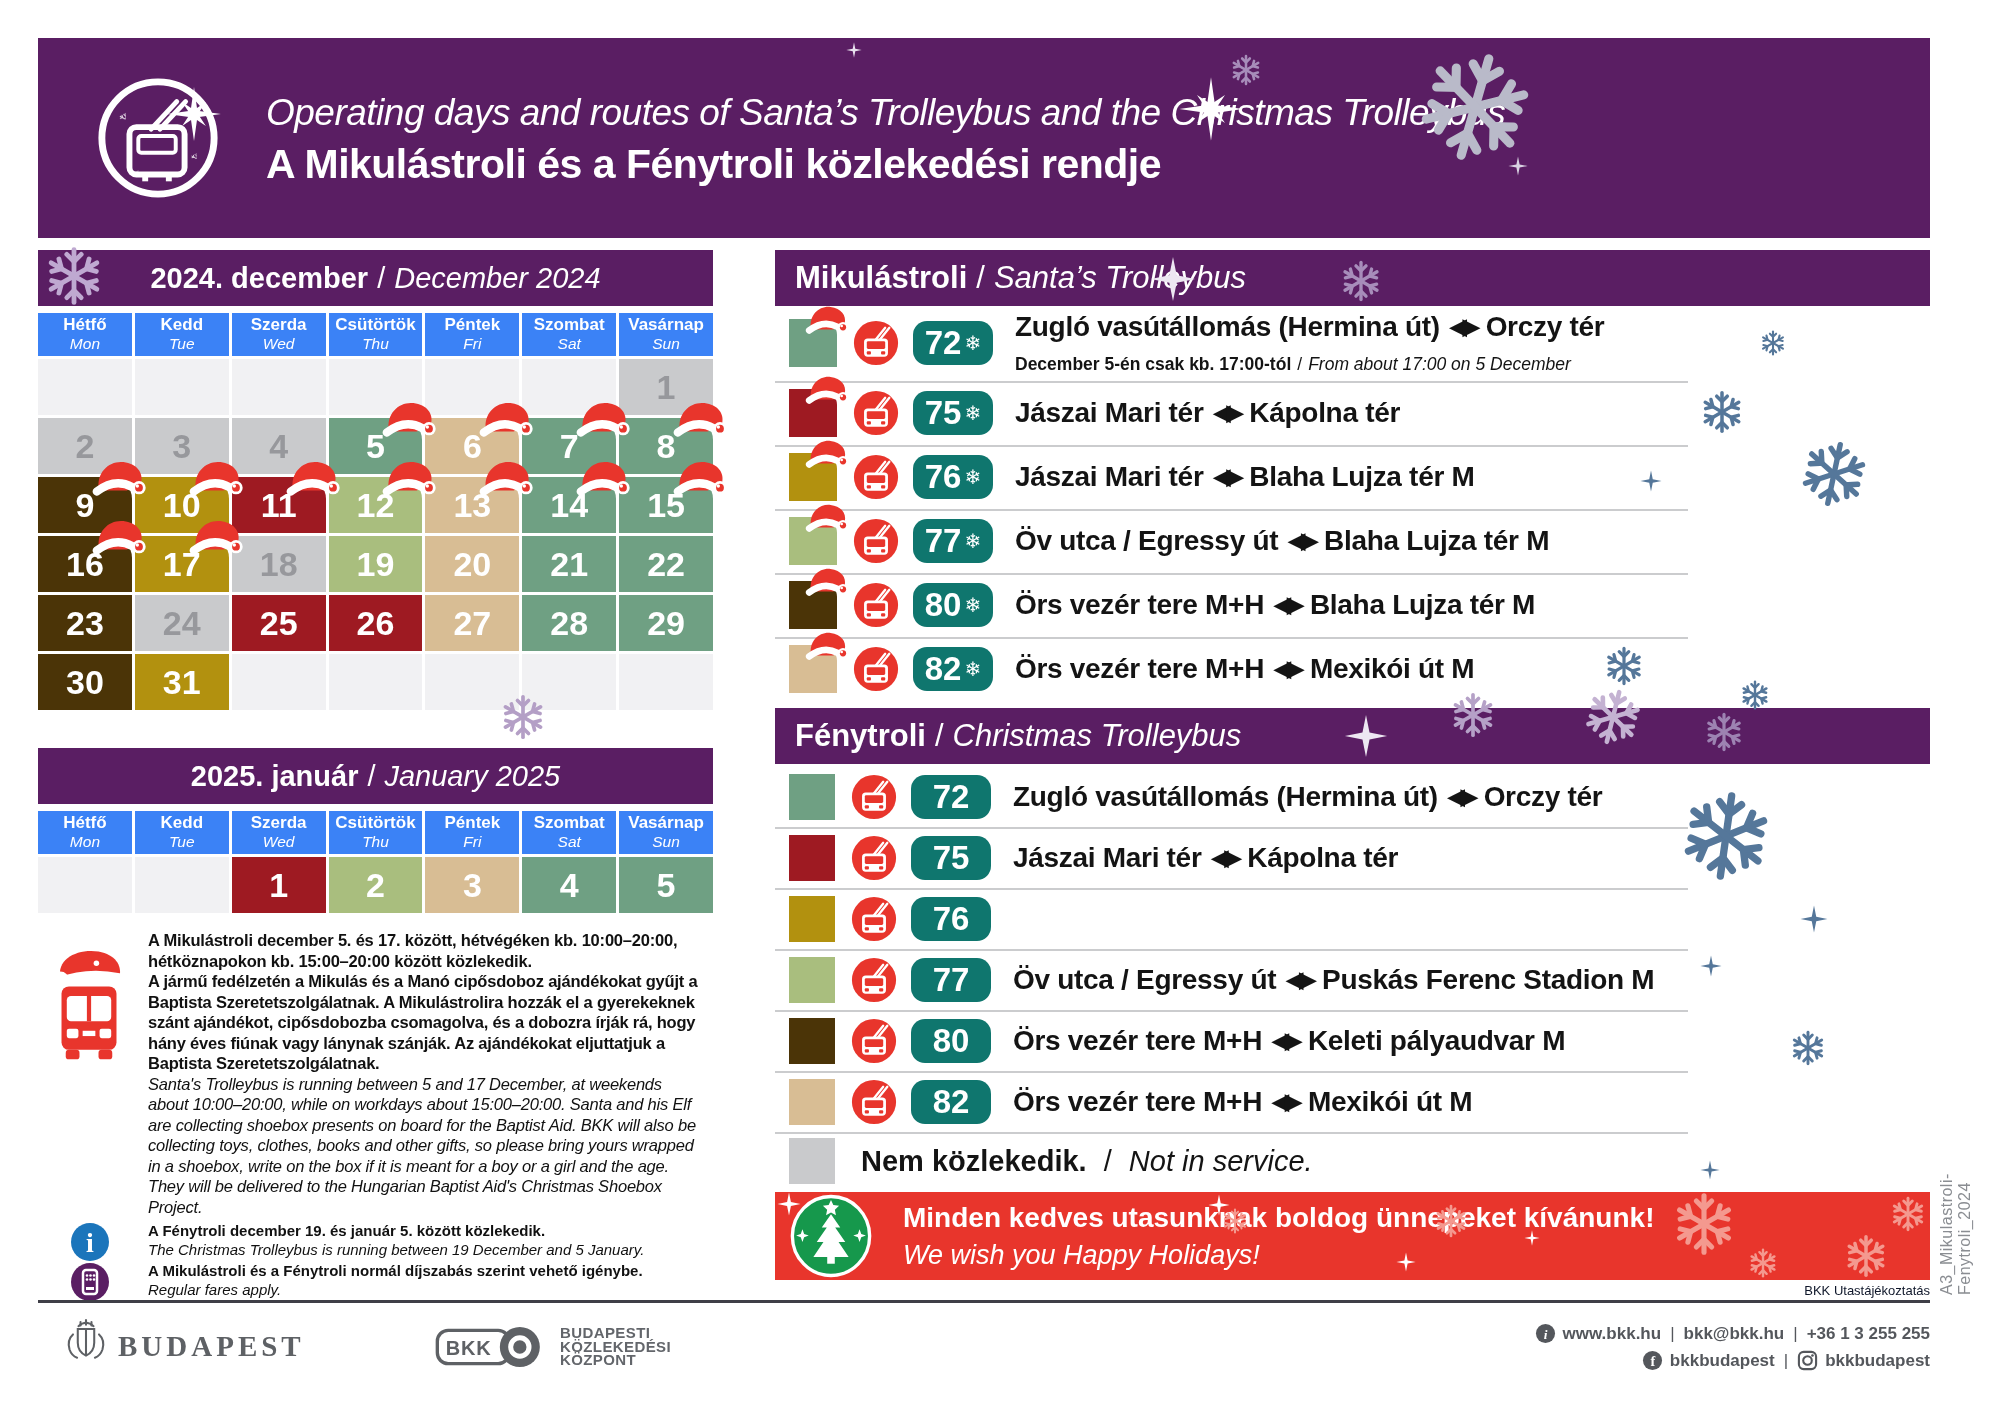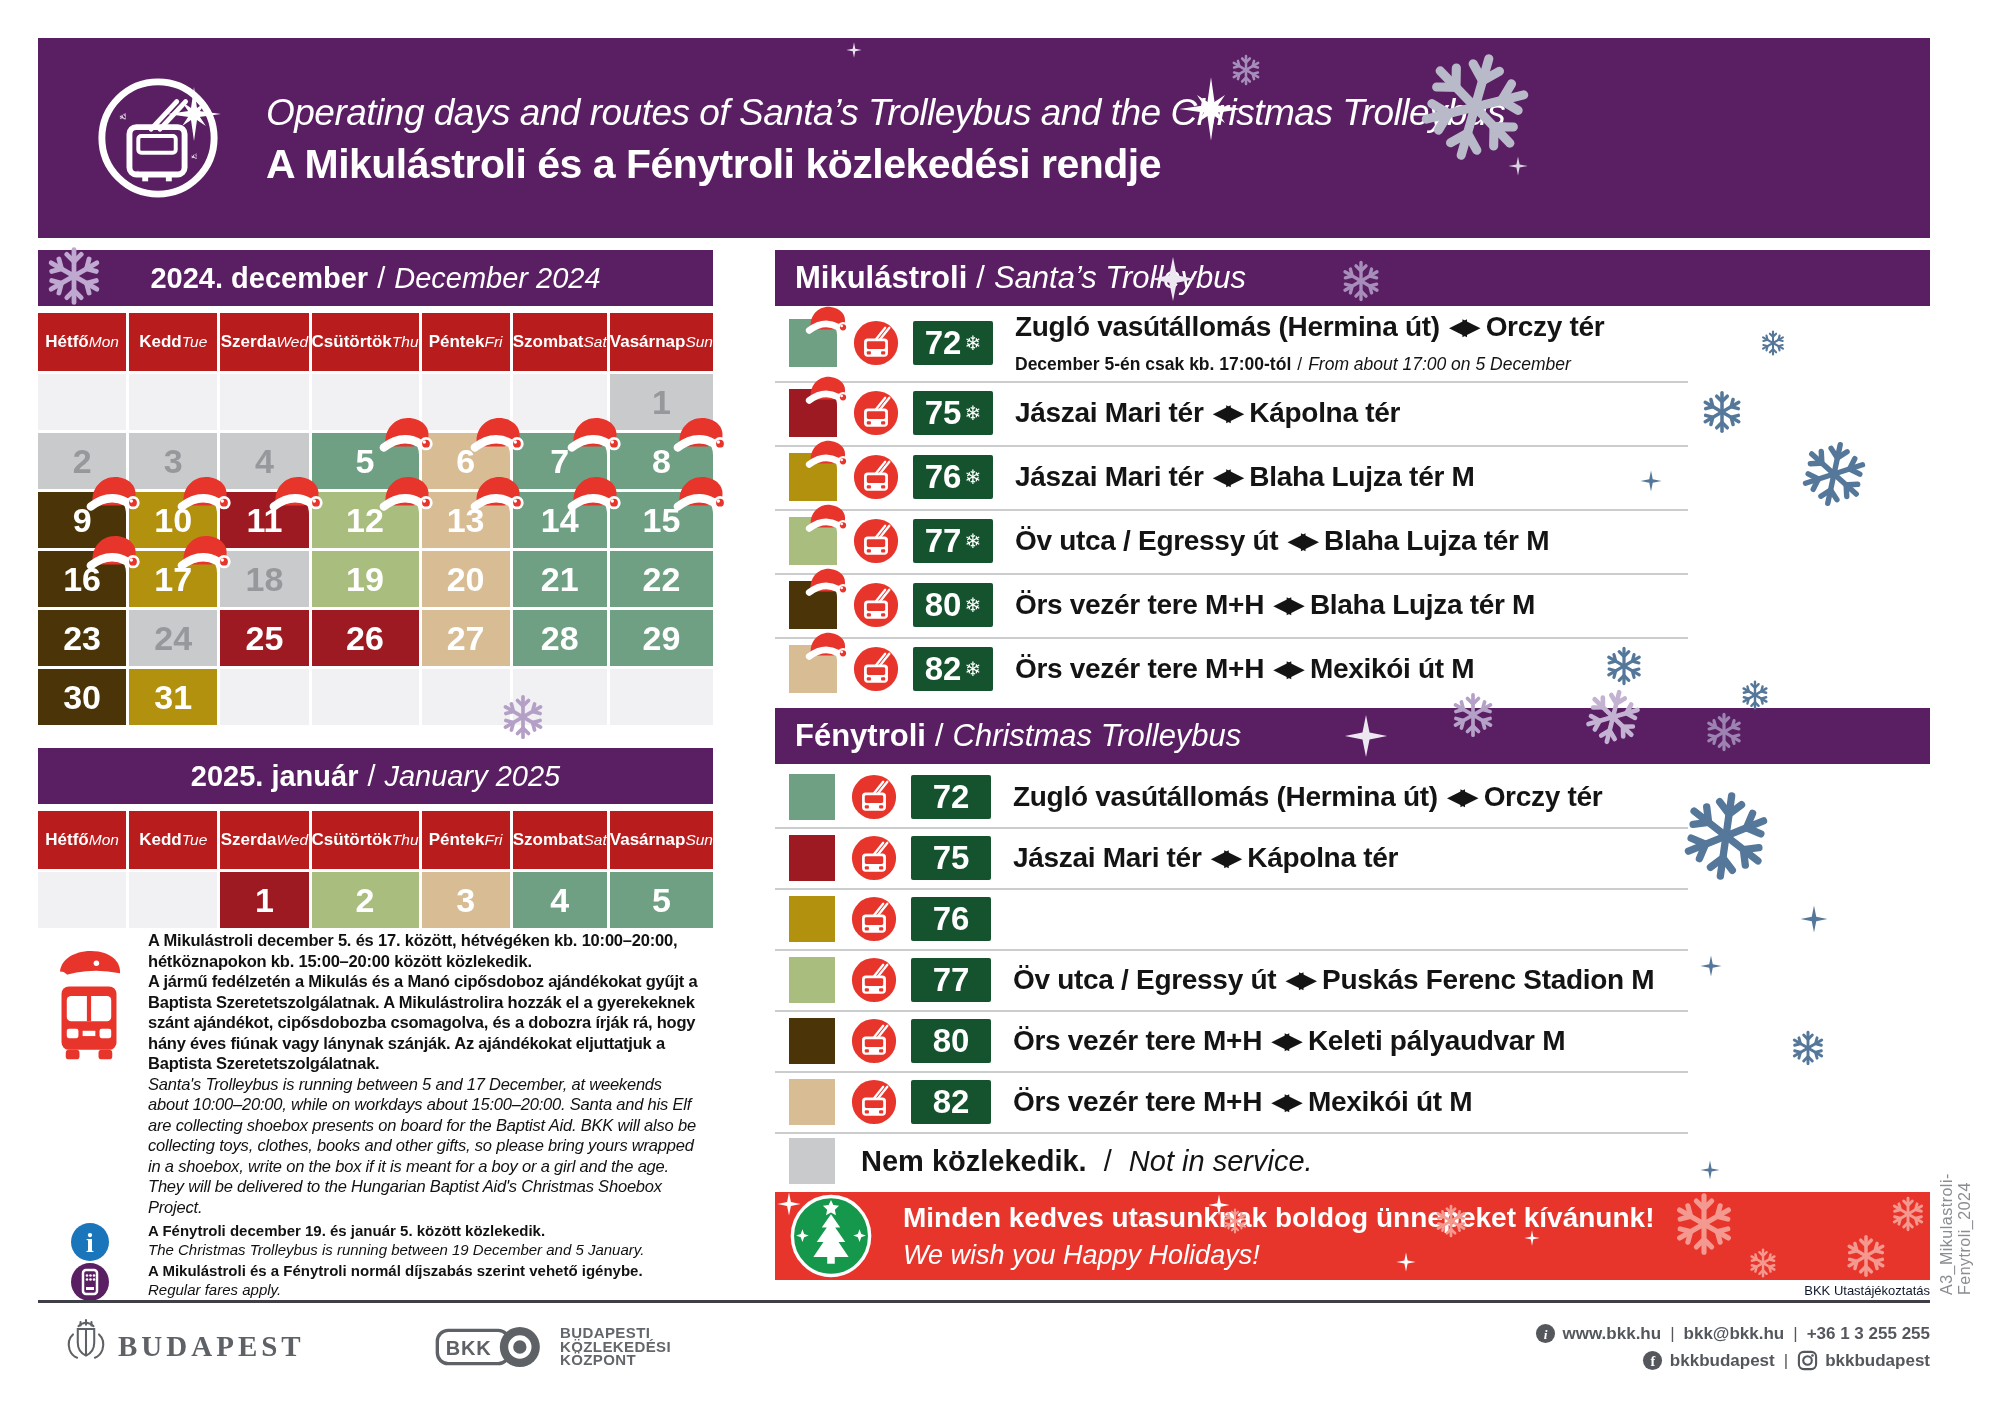--- a/index.html
+++ b/index.html
@@ -16,40 +16,40 @@
   #header-title-hu{font-weight:bold;font-size:41px;letter-spacing:-.5px;line-height:52px}
   #header-title-en{font-style:italic;font-size:37px;letter-spacing:-.5px;line-height:50px}
   
   .cal{position:absolute;left:38px;width:675px}
   .cal-title{height:56px;background:#5A1E63;color:#fff;display:flex;align-items:center;justify-content:center;
              font-size:29px;position:relative}
   .cal-title .hu{font-weight:bold}
   .cal-title .en{font-style:italic}
   .slash{margin:0 9px}
   .cal-grid{display:grid;grid-template-columns:repeat(7,1fr);gap:3px;margin-top:7px}
-  .dh{height:58px;background:#b91c1c;color:#fff;display:flex;flex-direction:row;align-items:center;justify-content:center;line-height:1.2}
+  .dh{height:43px;background:#3b82f6;color:#fff;display:flex;flex-direction:column;align-items:center;justify-content:center;line-height:1.2}
   .dh .hu{font-weight:bold;font-size:17px}
   .dh .en{font-style:italic;font-size:15.5px}
   .cell{height:56px;position:relative;display:flex;align-items:center;justify-content:center}
   .cell .dnum{font-weight:bold;font-size:34px;color:#fff}
   .cell.gray .dnum{color:#97989C}
   .cell.hat{border-top-right-radius:22px}
   .chat{position:absolute;width:56px;height:50px;right:-15px;top:-21px;z-index:6}
   
   .bar{position:absolute;left:775px;width:1155px;height:56px;background:#5A1E63;overflow:visible}
   .bar-title{color:#fff;font-size:31px;display:flex;align-items:center;height:100%;padding-left:20px}
   .bar-title .hu{font-weight:bold}
   .bar-title .en{font-style:italic}
   .rrow{position:absolute;left:775px;width:1155px;display:flex;align-items:center}
   .sq{width:48px;height:48px;margin-left:14px;position:relative;flex:none}
   .sq.hatted{border-top-right-radius:16px}
   .sqhat{position:absolute;width:46px;height:40px;right:-13px;top:-17px;z-index:6}
   .sq2{width:46px;height:46px;margin-left:14px;flex:none}
   .tb{width:46px;height:46px;margin-left:16px;flex:none}
-  .badge{margin-left:14px;height:44px;min-width:62px;background:#14532d;border-radius:2px;color:#fff;
+  .badge{margin-left:14px;height:44px;min-width:62px;background:#0f766e;border-radius:14px;color:#fff;
          display:flex;align-items:center;justify-content:center;font-weight:bold;font-size:33px;padding:0 9px;flex:none}
   .badge .bsf{font-size:20px;margin-left:3px;font-weight:normal}
   .rtext{margin-left:22px}
   .rmain{font-size:28px;font-weight:bold;color:#141414;letter-spacing:-.3px;white-space:nowrap}
   .arrow{font-size:22px;letter-spacing:-4px;margin:0 10px;position:relative;top:-2px}
   .rnote{font-size:17.5px;color:#141414;margin-top:11px}
   .rnote .nhu{font-weight:bold}
   .rnote .nen{font-style:italic}
   .rnote .slash{margin:0 6px}
   .sepline{position:absolute;left:775px;width:913px;height:2px;background:#CBCCCE}

